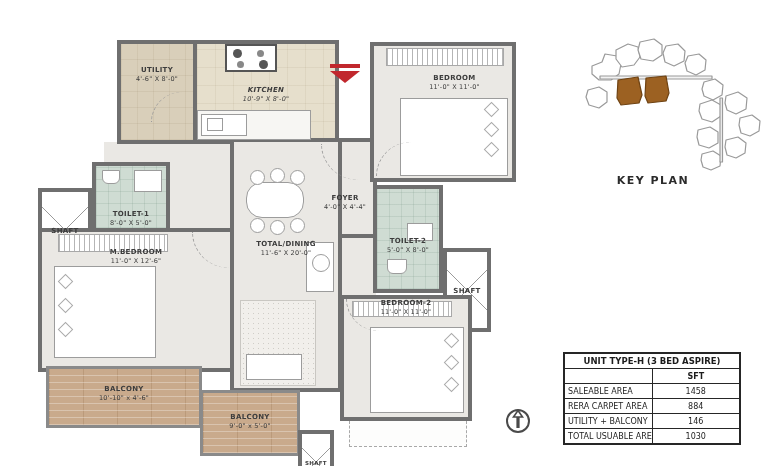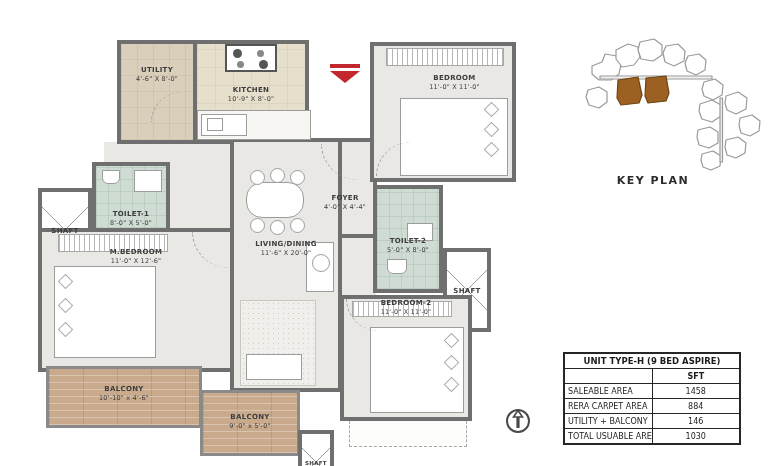--- a/index.html
+++ b/index.html
@@ -64,21 +64,21 @@
   <div class="corridor" style="left:342px;top:238px;width:34px;height:60px;"></div>
 
   <div class="room floor-beige-dk" style="left:117px;top:40px;width:80px;height:104px;">
     <div class="rlabel" style="top:22px;">
       <span class="rname">UTILITY</span>
       <span class="rdims">4'-6" X 8'-0"</span>
     </div>
     <div class="door-arc" style="left:30px;top:48px;width:30px;height:30px;"></div>
   </div>
 
-  <div class="room floor-beige" style="left:193px;top:40px;width:116px;height:104px;">
+  <div class="room floor-beige" style="left:193px;top:40px;width:146px;height:104px;font-style:italic;">
     <div class="rlabel" style="top:42px;">
       <span class="rname">KITCHEN</span>
       <span class="rdims">10'-9" X 8'-0"</span>
     </div>
     <div class="wbox" style="left:0px;top:66px;width:114px;height:30px;background:#f7f6f3;"></div>
     <div class="wbox" style="left:4px;top:70px;width:46px;height:22px;"></div>
     <div class="wbox" style="left:10px;top:74px;width:16px;height:13px;"></div>
   </div>
 
   <div class="wbox" style="left:225px;top:44px;width:52px;height:28px;border:2px solid #555;z-index:5;">
@@ -135,21 +135,21 @@
     <div class="hatch" style="left:16px;top:2px;width:110px;height:18px;"></div>
     <div class="wbox" style="left:12px;top:34px;width:102px;height:92px;"></div>
     <div class="diamond" style="left:18px;top:44px;"></div>
     <div class="diamond" style="left:18px;top:68px;"></div>
     <div class="diamond" style="left:18px;top:92px;"></div>
     <div class="door-arc" style="left:150px;top:0px;width:36px;height:36px;transform:scaleY(-1);"></div>
   </div>
 
   <div class="room floor-gray" style="left:230px;top:138px;width:112px;height:254px;">
     <div class="rlabel" style="top:98px;">
-      <span class="rname">LIVING/DINING</span>
+      <span class="rname">TOTAL/DINING</span>
       <span class="rdims">11'-6" X 20'-0"</span>
     </div>
     <div class="wbox" style="left:12px;top:40px;width:58px;height:36px;border-radius:16px;"></div>
     <div class="chair" style="left:16px;top:28px;"></div>
     <div class="chair" style="left:36px;top:26px;"></div>
     <div class="chair" style="left:56px;top:28px;"></div>
     <div class="chair" style="left:16px;top:76px;"></div>
     <div class="chair" style="left:36px;top:78px;"></div>
     <div class="chair" style="left:56px;top:76px;"></div>
     <div class="rug" style="left:6px;top:158px;width:76px;height:86px;"></div>
@@ -236,21 +236,21 @@
       <path d="M146 108 l12 -3 8 6 -1 10 -9 5 -9 -3 -2 -8 Z"></path>
       <path d="M122 122 l11 -3 8 5 -1 10 -9 4 -8 -3 -2 -7 Z"></path>
       <rect x="140" y="66" width="2.5" height="64" fill="#f2f2f2"></rect>
     </g>
   </svg>
   <div class="keyplan-label">KEY PLAN</div>
 
   <table class="area">
     <tbody>
         <tr>
-          <td class="ttl" colspan="2">UNIT TYPE-H (9 BED ASPIRE)</td>
+          <td class="ttl" colspan="2">UNIT TYPE-H (3 BED ASPIRE)</td>
         </tr>
     <tr>
       <td></td>
       <td class="val hdr">SFT</td>
     </tr>
     <tr>
       <td>SALEABLE AREA</td>
       <td class="val">1458</td>
     </tr>
     <tr>

